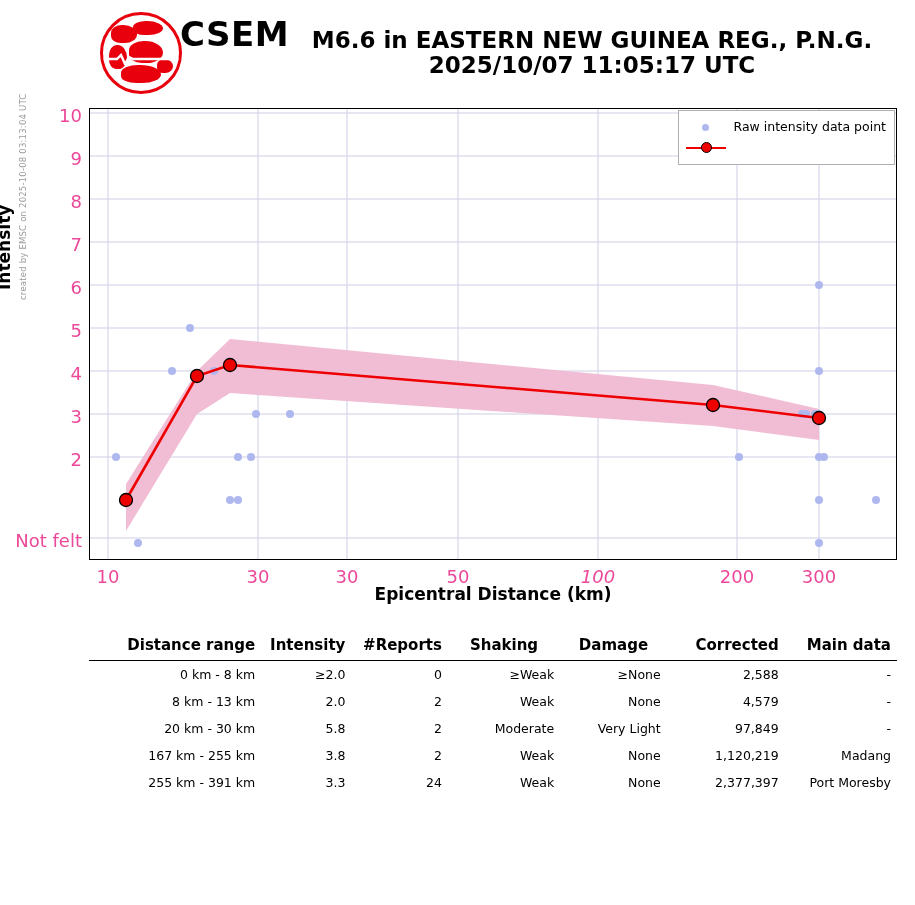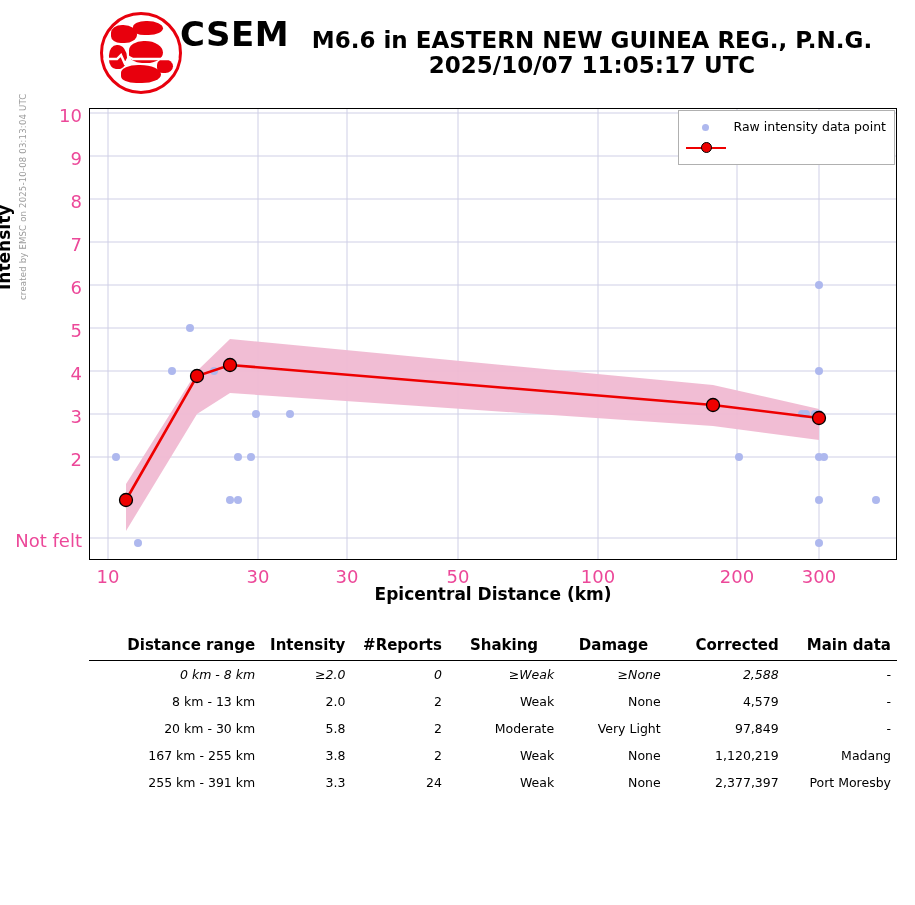--- a/index.html
+++ b/index.html
@@ -230,21 +230,21 @@
     text-align: right;
     white-space: nowrap;
   }
   th.c-range, td.c-range { width: 180px; text-align: right; padding-right: 10px;}
   th.c-int,   td.c-int   { width: 80px; text-align: right; }
   th.c-rep,   td.c-rep   { width: 88px; text-align: right; padding-right: 26px;}
   th.c-shake, td.c-shake { width: 120px; text-align: center; margin-top: 17px; }
   th.c-dam,   td.c-dam   { width: 110px; text-align: center; }
   th.c-pop,   td.c-pop   { width: 120px; text-align: right; }
   th.c-city,  td.c-city  { width: 110px; text-align: right; }
-  td.italic { font-style: italic; }
+  td.italic { }
   thead th.c-shake, thead th.c-dam { text-align: center; }
 </style>
 </head>
 <body>
 
 <div id="root">
 
   <div class="side-credit">created by EMSC on 2025-10-08 03:13:04 UTC</div>
 
   <div class="header">
@@ -281,21 +281,21 @@
   <div class="tick-label ytick" style="left:20px; top:320px; width:62px;">5</div>
   <div class="tick-label ytick" style="left:20px; top:363px; width:62px;">4</div>
   <div class="tick-label ytick" style="left:20px; top:406px; width:62px;">3</div>
   <div class="tick-label ytick" style="left:20px; top:449px; width:62px;">2</div>
   <div class="tick-label ytick" style="left:14px; top:530px; width:68px;">Not felt</div>
 
   <div class="tick-label xtick" style="left:88px; top:566px; width:40px;">10</div>
   <div class="tick-label xtick" style="left:238px; top:566px; width:40px;">30</div>
   <div class="tick-label xtick" style="left:327px; top:566px; width:40px;">30</div>
   <div class="tick-label xtick" style="left:438px; top:566px; width:40px;">50</div>
-  <div class="tick-label xtick" style="left:578px; top:566px; width:40px;">100</div>
+  <div class="tick-label xtick" style="left:578px; top:566px; width:40px;font-style:italic;">100</div>
   <div class="tick-label xtick" style="left:717px; top:566px; width:40px;">200</div>
   <div class="tick-label xtick" style="left:799px; top:566px; width:40px;">300</div>
 
   <div class="plot-frame">
     <svg class="plot-svg" width="806" height="450" viewBox="0 0 806 450">
 
       <g stroke="#cfcfe6" stroke-width="1">
         <line x1="18" y1="0" x2="18" y2="450"></line>
         <line x1="168" y1="0" x2="168" y2="450"></line>
         <line x1="257" y1="0" x2="257" y2="450"></line>

